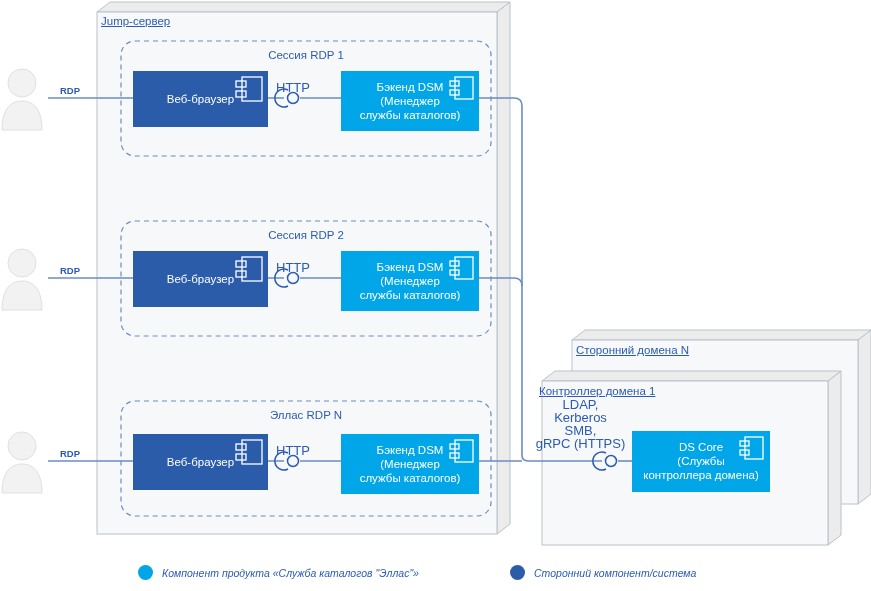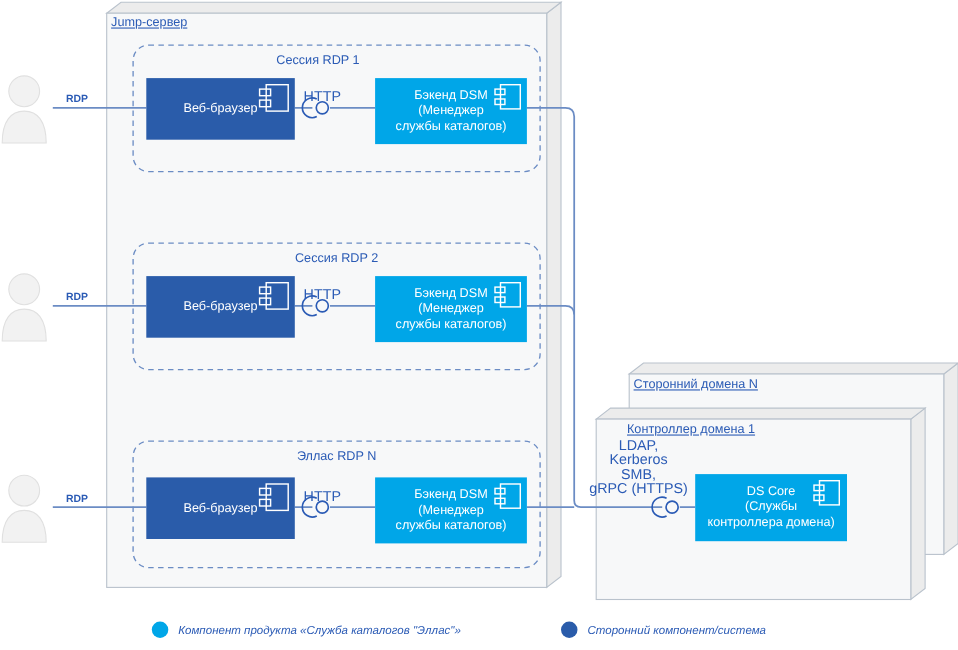--- a/index.html
+++ b/index.html
@@ -210,21 +210,21 @@
     <g>
       <circle class="actorsh" cx="22" cy="446" r="14"></circle>
       <path class="actorsh" d="M2,493 C2,473 10,464 22,464 C34,464 42,473 42,493 Z"></path>
     </g>
   </svg>
 
   <div class="html-layer">
 
     <div class="node-title" style="left:101px;top:15px;">Jump-сервер</div>
 
-    <div class="grp-label" style="left:104px;top:49px;width:370px;">Сессия RDP 1</div>
+    <div class="grp-label" style="left:121px;top:49px;width:370px;">Сессия RDP 1</div>
     <div class="grp-label" style="left:121px;top:229px;width:370px;">Сессия RDP 2</div>
     <div class="grp-label" style="left:121px;top:409px;width:370px;">Эллас RDP N</div>
 
     <div class="comp-label" style="left:133px;top:92px;width:135px;">Веб-браузер</div>
     <div class="comp-label" style="left:133px;top:272px;width:135px;">Веб-браузер</div>
     <div class="comp-label" style="left:133px;top:455px;width:135px;">Веб-браузер</div>
 
     <div class="comp-label" style="left:343px;top:80px;width:134px;">Бэкенд DSM
 (Менеджер
 службы каталогов)</div>
@@ -237,21 +237,21 @@
 
     <div class="edge-label" style="left:268px;top:81px;width:50px;">HTTP</div>
     <div class="edge-label" style="left:268px;top:261px;width:50px;">HTTP</div>
     <div class="edge-label" style="left:268px;top:444px;width:50px;">HTTP</div>
 
     <div class="rdp-label" style="left:60px;top:85px;">RDP</div>
     <div class="rdp-label" style="left:60px;top:265px;">RDP</div>
     <div class="rdp-label" style="left:60px;top:448px;">RDP</div>
 
     <div class="node-title" style="left:576px;top:344px;">Сторонний домена N</div>
-    <div class="node-title" style="left:556px;top:385px;padding-left:14px;">Контроллер домена 1</div>
+    <div class="node-title" style="left:525px;top:385px;padding-left:14px;">Контроллер домена 1</div>
 
     <div class="edge-label" style="left:528px;top:398px;width:105px;">LDAP,
 Kerberos
 SMB,
 gRPC (HTTPS)</div>
 
     <div class="comp-label" style="left:634px;top:440px;width:134px;">DS Core
 (Службы
 контроллера домена)</div>
 

